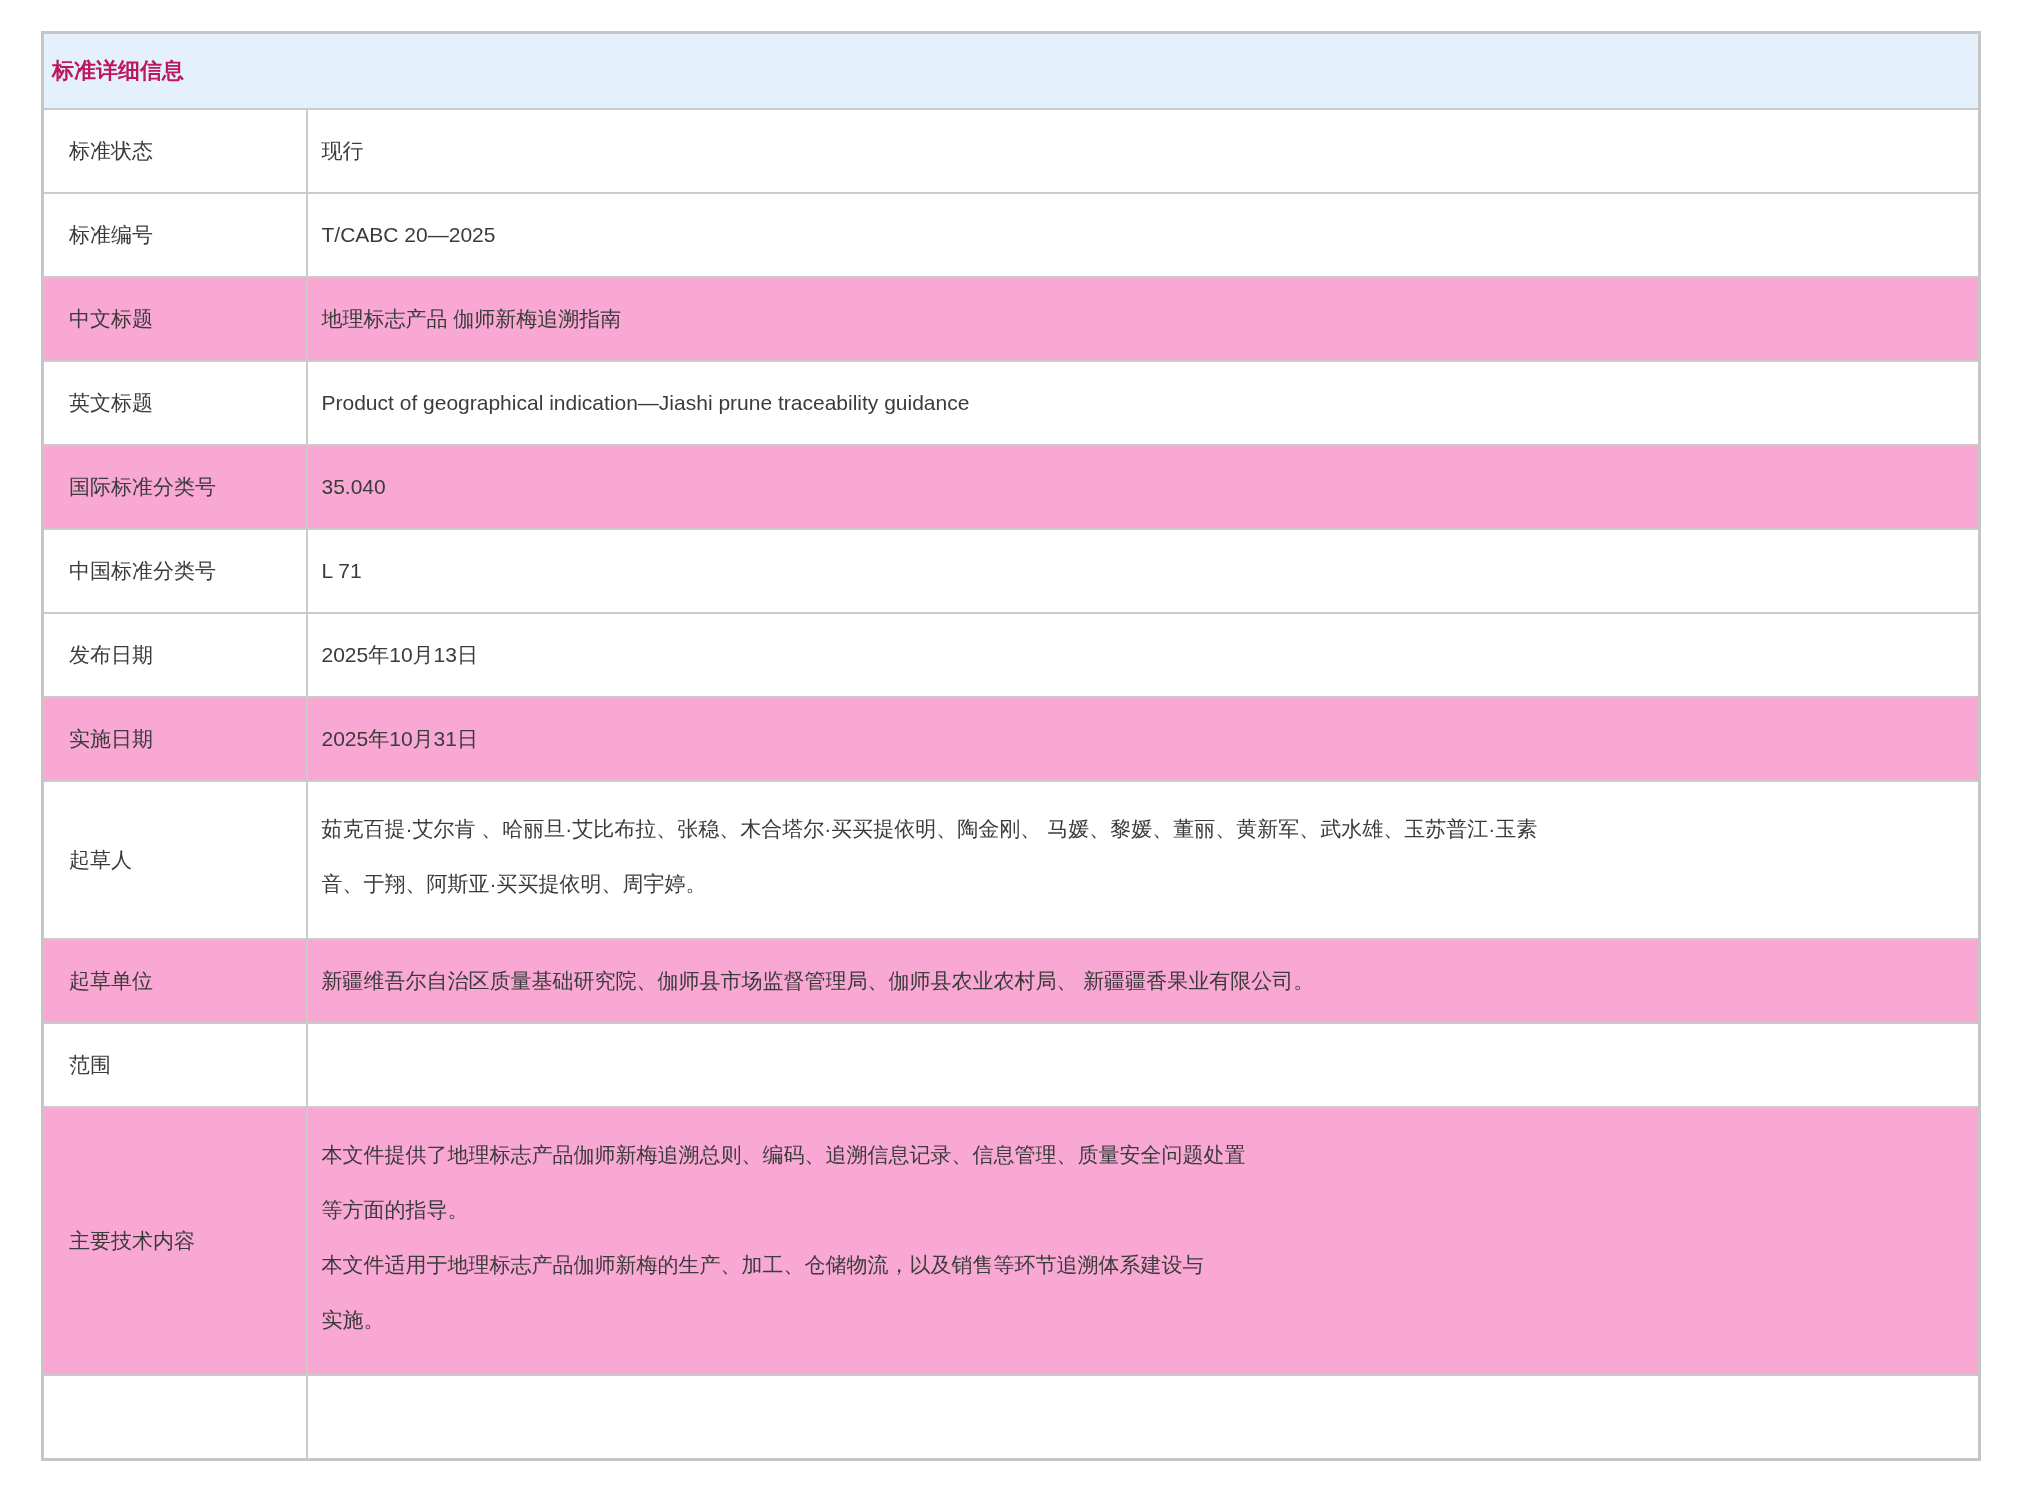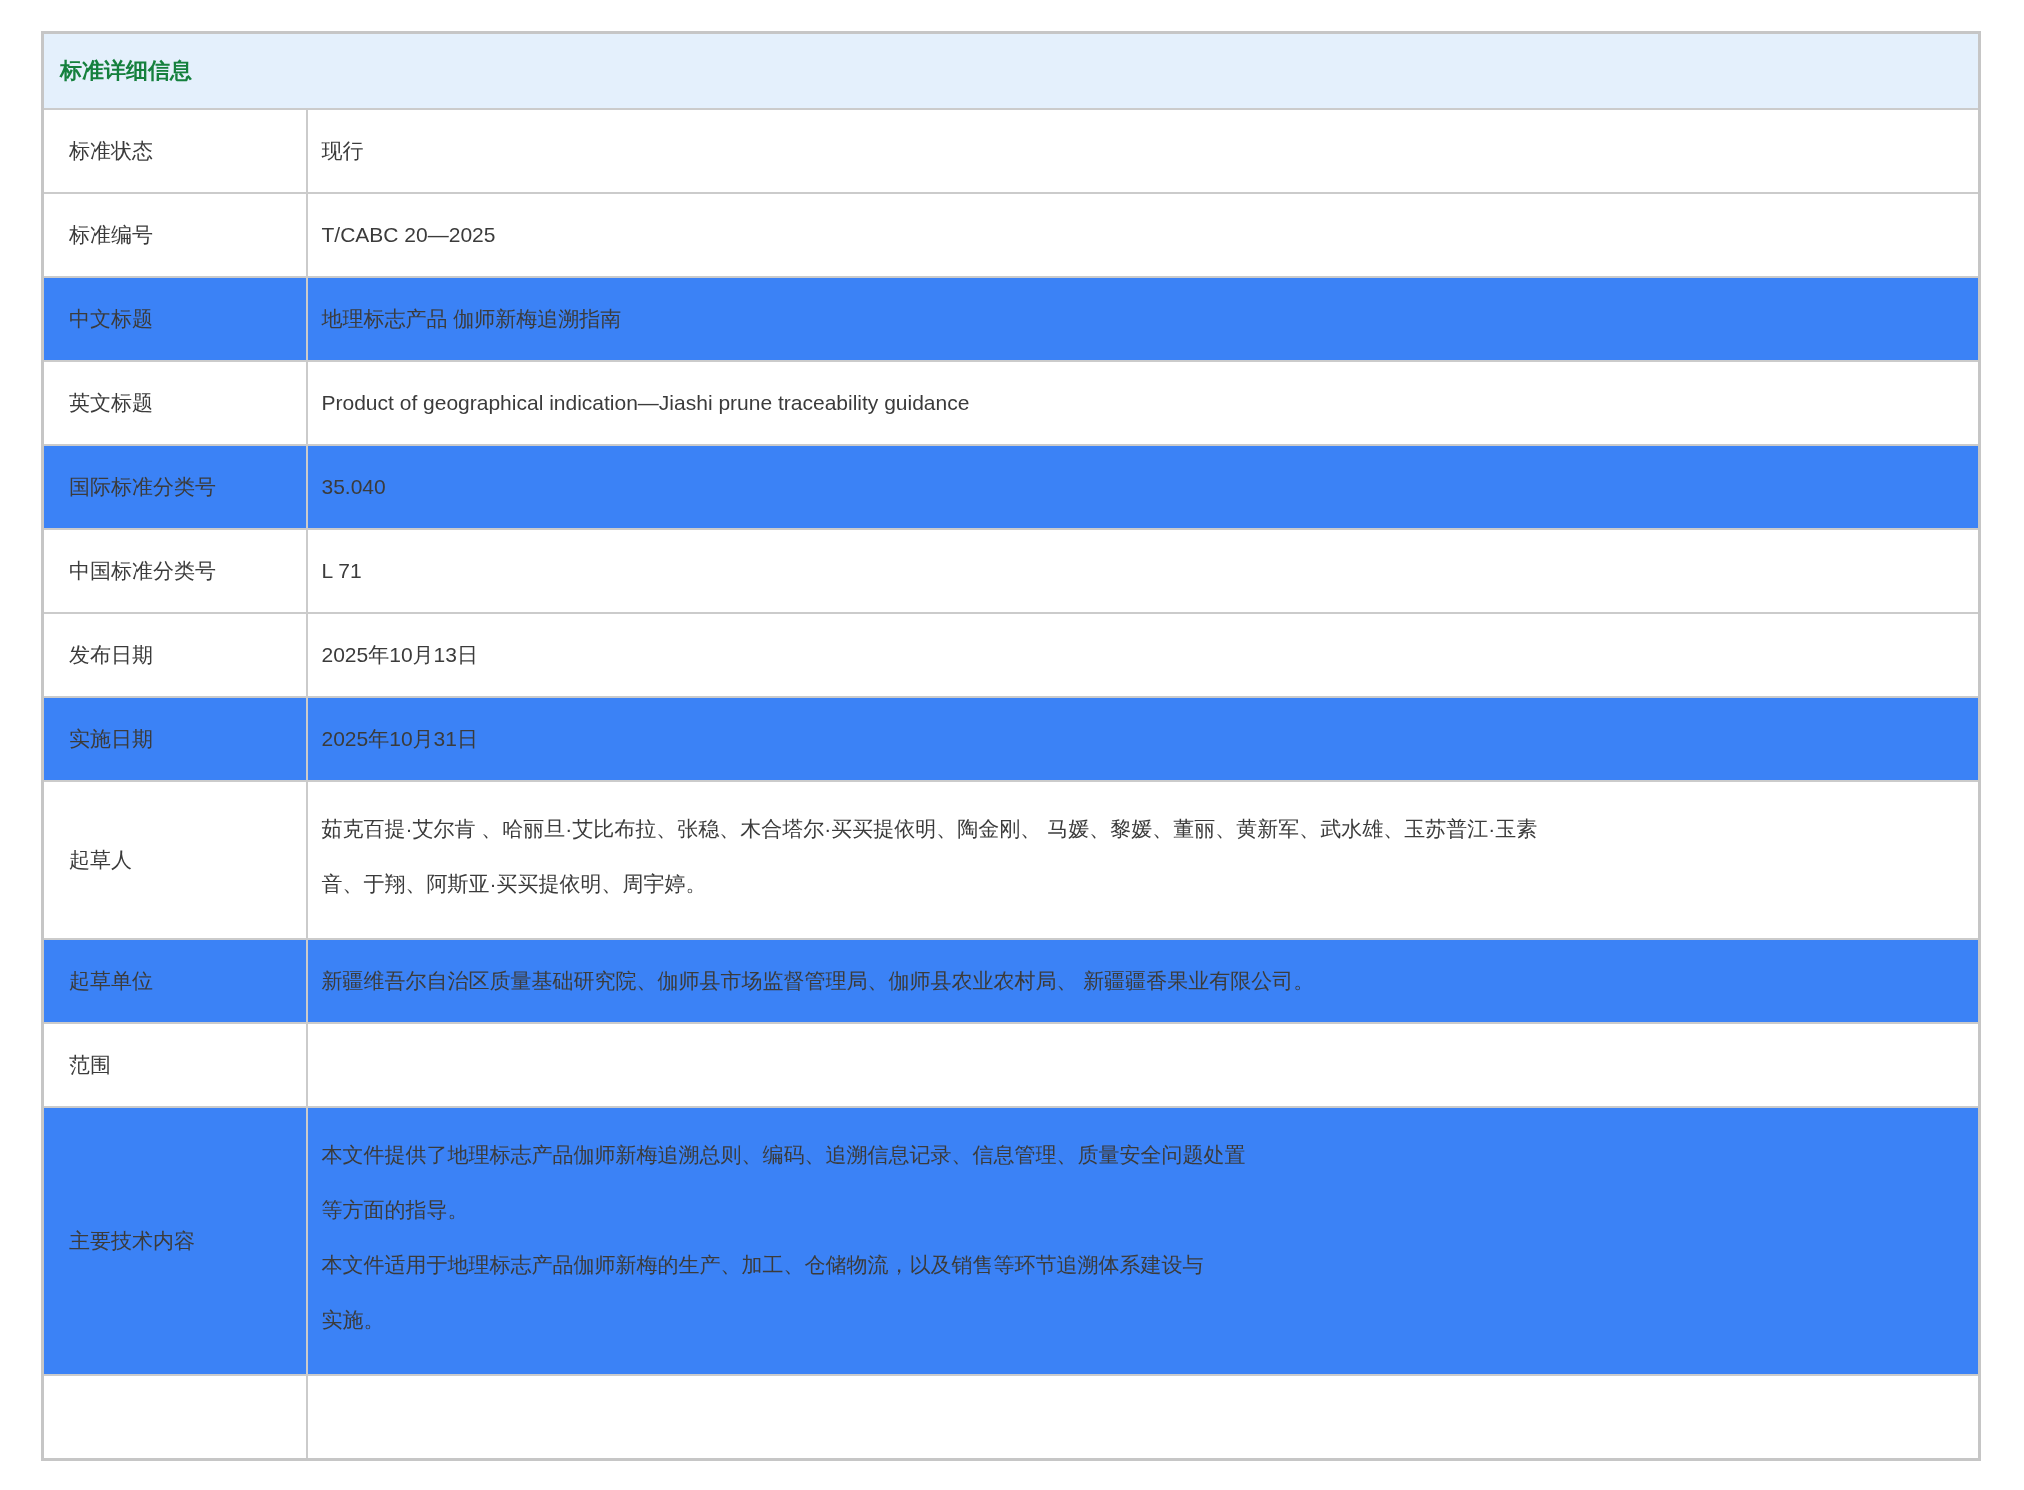--- a/index.html
+++ b/index.html
@@ -32,31 +32,31 @@
     vertical-align: middle;
     color: #3b3b3b;
     font-size: 21px;
     background: #ffffff;
   }
   tr.hdr td {
     background: #e4f0fc;
     height: 74px;
     font-size: 22px;
     font-weight: bold;
-    color: #15803d;
-    padding: 0 0 0 16px;
+    color: #be185d;
+    padding: 0 0 0 8px;
   }
   td.lbl {
     padding: 0 6px 0 25px;
     height: 82px;
   }
   td.val {
     padding: 0 20px 0 14px;
   }
-  tr.shade td { background: #3b82f6; }
+  tr.shade td { background: #f9a8d4; }
   td.val .line {
     line-height: 55px;
     white-space: nowrap;
   }
   td.val.multi {
     padding-top: 19px;
     padding-bottom: 27px;
   }
 </style>
 </head>

